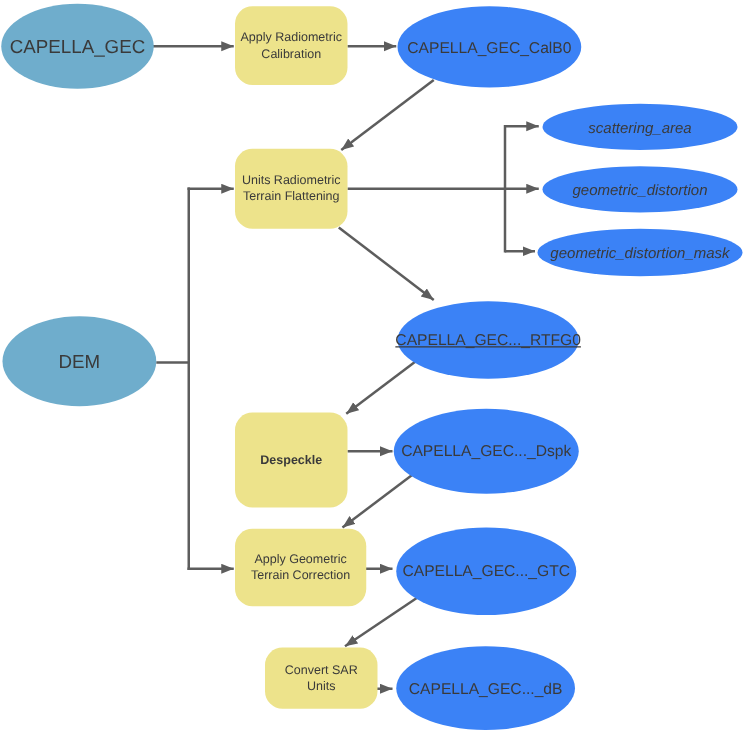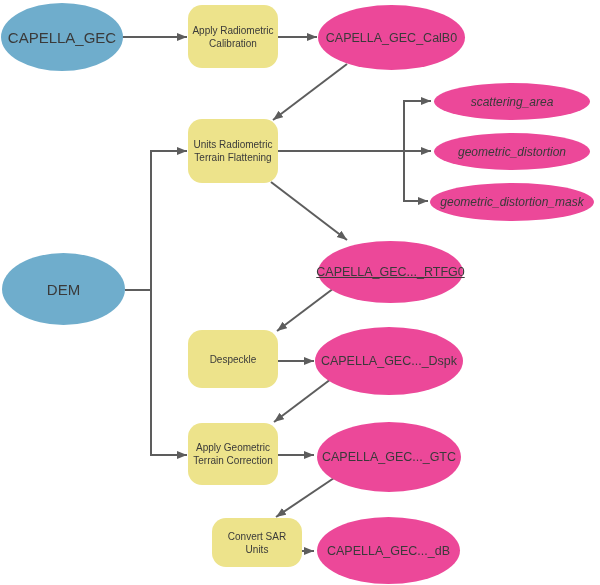--- a/index.html
+++ b/index.html
@@ -13,21 +13,21 @@
   }
   #edges{position:absolute;left:0;top:0;width:600px;height:585px;}
   .node{
     position:absolute;
     display:flex;align-items:center;justify-content:center;
     text-align:center;
     box-sizing:border-box;
   }
   .ellipse{border-radius:50%;}
   .input-data{background:#6FADCC;font-size:15px;}
-  .derived-data{background:#ec4899;font-size:12.5px;white-space:nowrap;justify-content:center;}
+  .derived-data{background:#3b82f6;font-size:12.5px;white-space:nowrap;justify-content:center;}
   .derived-small{font-size:12px;font-style:italic;}
   .tool{
     background:#EDE38B;
     border-radius:14px;
     font-size:10px;
     line-height:1.3;
     padding:4px;
   }
 </style>
 </head>
@@ -92,29 +92,29 @@
   </div>
 
   <div class="node ellipse input-data" style="left:2px;top:253px;width:123px;height:72px;">
     <span>DEM</span>
   </div>
 
   <div class="node ellipse derived-data" style="left:318px;top:241px;width:145px;height:62px;text-decoration:underline;">
     <span>CAPELLA_GEC..._RTFG0</span>
   </div>
 
-  <div class="node tool" style="left:188px;top:330px;width:90px;height:58px;">
+  <div class="node tool" style="left:188px;top:330px;width:90px;height:76px;font-weight:bold;">
     <span>Despeckle</span>
   </div>
 
   <div class="node ellipse derived-data" style="left:315px;top:327px;width:148px;height:68px;">
     <span>CAPELLA_GEC..._Dspk</span>
   </div>
 
-  <div class="node tool" style="left:188px;top:423px;width:90px;height:62px;">
+  <div class="node tool" style="left:188px;top:423px;width:105px;height:62px;">
     <span>Apply Geometric Terrain Correction</span>
   </div>
 
   <div class="node ellipse derived-data" style="left:317px;top:422px;width:144px;height:70px;">
     <span>CAPELLA_GEC..._GTC</span>
   </div>
 
   <div class="node tool" style="left:188px;top:518px;width:90px;height:49px;margin-left:24px;">
     <span>Convert SAR Units</span>
   </div>

